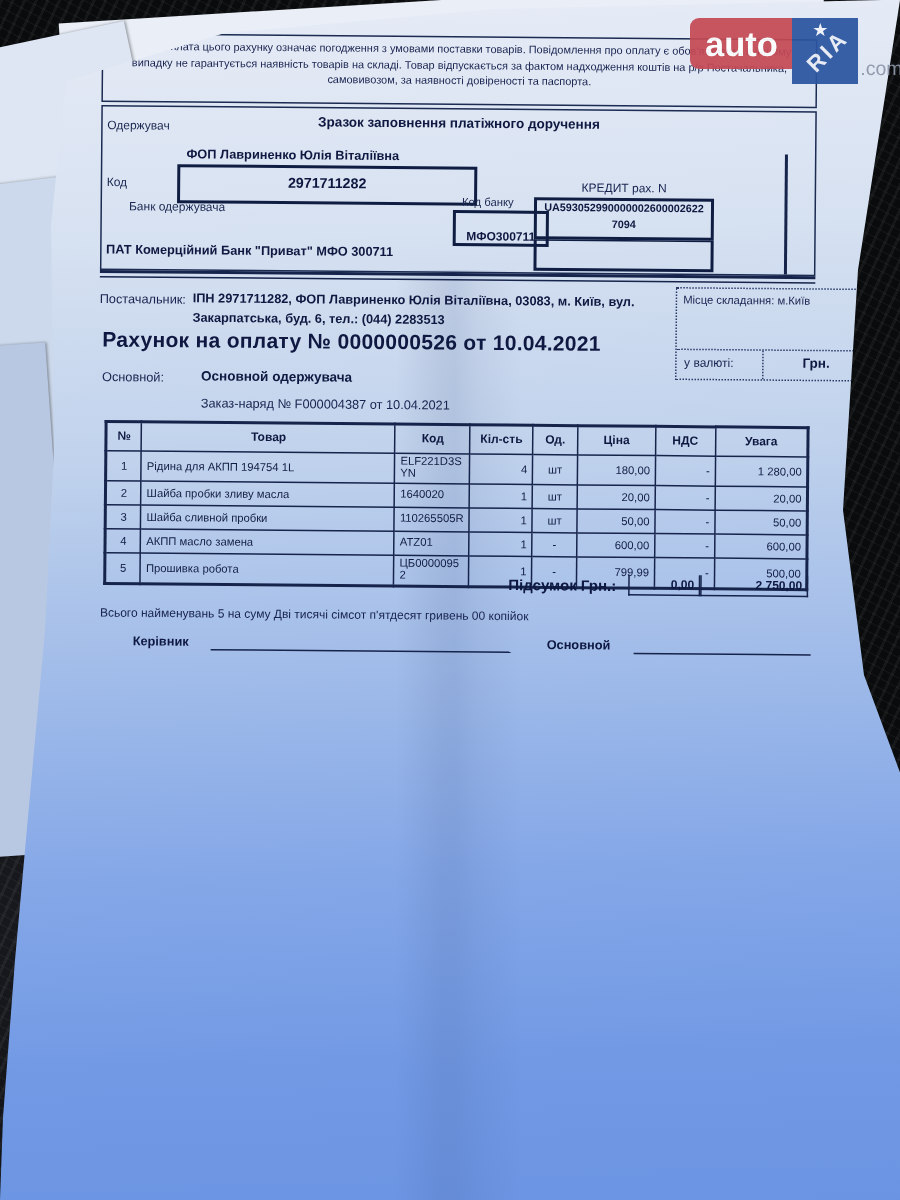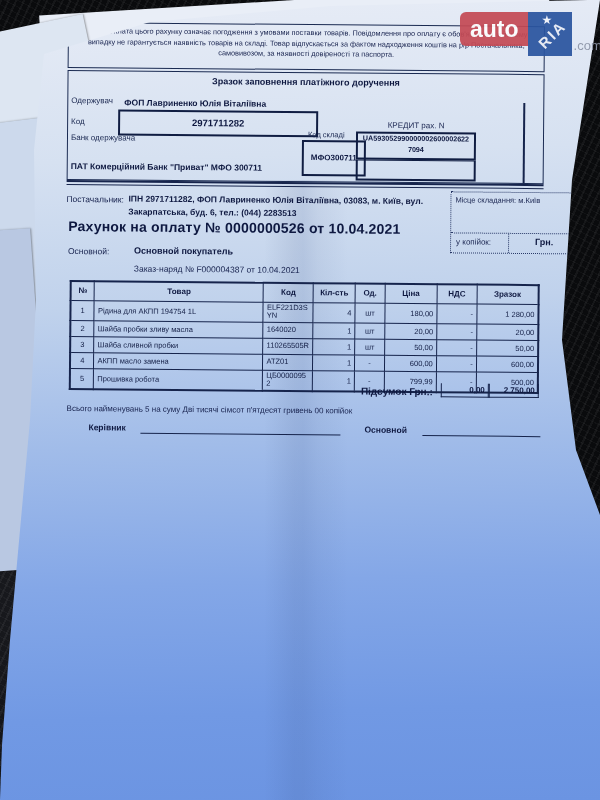--- a/index.html
+++ b/index.html
@@ -28,21 +28,21 @@
   .form{position:absolute;left:68px;top:22px;width:480px;transform:rotate(0.5deg);transform-origin:top left;color:#17224e;}
   .abs{position:absolute;}
   .bx{border:1.5px solid #1b2b52;box-sizing:border-box;}
   .bx2{border:2px solid #101d42;box-sizing:border-box;}
   .b{font-weight:bold;color:#0e1840;}
   .disclaimer{left:0;top:0;width:477px;height:46px;font-size:7.3px;line-height:1.45;text-align:center;padding:3px 9px;}
   .mainbox{left:0;top:48px;width:477px;height:110px;}
   .sample-title{left:0;top:4px;width:100%;text-align:center;font-size:9px;}
   .lbl{font-size:8px;color:#1a2750;}
   .codebox{left:50px;top:38px;width:200px;height:26px;text-align:center;line-height:22px;font-size:9.5px;}
-  .bankcodebox{left:234px;top:67px;width:64px;height:36px;text-align:center;line-height:32px;font-size:8px;}
+  .bankcodebox{left:234px;top:67px;width:64px;height:24px;text-align:center;line-height:32px;font-size:8px;}
   .creditlbl{left:288px;top:47px;width:120px;text-align:center;font-size:8px;}
   .ibanbox{left:288px;top:58px;width:120px;height:28px;text-align:center;font-size:7.2px;line-height:1.5;}
   .emptybox{left:288px;top:86px;width:120px;height:21px;border-top-width:1px;}
   .vline{left:455px;top:28px;width:0;height:80px;border-left:2px solid #16244c;}
   .dline{left:0;top:158px;width:477px;height:2px;border-top:2.5px solid #16244c;border-bottom:1px solid #16244c;}
   .supplier-lbl{left:0;top:172px;font-size:8.5px;}
   .supplier-val{left:62px;top:170px;width:322px;font-size:8.5px;line-height:1.5;}
   .placebox{left:384px;top:166px;width:130px;height:62px;border:1.2px dotted #2a3a68;box-sizing:border-box;font-size:7.5px;}
   .place-lbl{padding:3px 4px;}
   .curr-row{position:absolute;left:0;bottom:0;width:100%;height:20px;border-top:1.2px dotted #2a3a68;display:flex;box-sizing:border-box;}
@@ -59,21 +59,21 @@
   .tbl td{height:16px;}
   .c-num{text-align:center;}
   .c-name{text-align:left;}
   .c-code{word-break:break-all;line-height:1.15;}
   .c-qty,.c-price,.c-vat,.c-total{text-align:right;}
   .c-unit{text-align:center;}
   .total-row{left:4px;top:358px;width:470px;display:flex;justify-content:flex-end;align-items:stretch;}
   .t-label{padding:3px 8px 0 0;font-size:10px;}
   .t-vat,.t-sum{border:1.8px solid #16244c;border-top:none;text-align:right;padding:2px 3px;font-size:8px;box-sizing:border-box;}
   .t-vat{width:48px;}
-  .t-sum{width:50px;}
+  .t-sum{width:72px;}
   .total-words{left:2px;top:382px;font-size:8px;width:470px;}
   .sig-lbl{font-size:8.5px;}
   .sig-line{display:inline-block;border-bottom:1.2px solid #16244c;height:10px;vertical-align:bottom;}
   .sig-dir-lbl{left:24px;top:400px;text-align:center;}
   .sig-dir-line{left:76px;top:400px;width:200px;}
   .sig-acc-lbl{left:300px;top:400px;}
   .sig-acc-line{left:358px;top:400px;width:118px;}
   
   .logo{position:absolute;z-index:5;left:460px;top:12px;display:flex;opacity:.93;align-items:flex-start;}
   .logo-auto{background:#c44a55;color:#fff;font-weight:bold;font-size:23px;line-height:28px;padding:3px 9px 3px 10px;border-radius:6px 0 0 6px;height:28px;}
@@ -96,54 +96,54 @@
     <div class="crease"></div>
 
     <div class="form">
 
       <div class="abs bx disclaimer">
         <span>Увага! Оплата цього рахунку означає погодження з умовами поставки товарів. Повідомлення про оплату є обов'язковим, в іншому випадку не гарантується наявність товарів на складі. Товар відпускається за фактом надходження коштів на р/р Постачальника, самовивозом, за наявності довіреності та паспорта.</span>
       </div>
 
       <div class="abs bx mainbox">
         <div class="abs sample-title b">Зразок заповнення платіжного доручення</div>
-        <div class="abs lbl" style="left:3px;top:25px;">Одержувач</div>
+        <div class="abs lbl" style="left:3px;top:8px;">Одержувач</div>
         <div class="abs b" style="left:56px;top:26px;font-size:8.5px;">ФОП Лавриненко Юлія Віталіївна</div>
         <div class="abs lbl" style="left:3px;top:46px;">Код</div>
         <div class="abs bx2 codebox b">2971711282</div>
-        <div class="abs lbl" style="left:3px;top:62px;text-align:right;">Банк одержувача</div>
+        <div class="abs lbl" style="left:18px;top:62px;text-align:right;">Банк одержувача</div>
         <div class="abs b" style="left:3px;top:90px;font-size:8.5px;">ПАТ Комерційний Банк "Приват"  МФО 300711</div>
-        <div class="abs lbl" style="left:240px;top:57px;font-size:7.5px;">Код складі</div>
+        <div class="abs lbl" style="left:240px;top:57px;font-size:7.5px;">Код банку</div>
         <div class="abs bx2 bankcodebox b">МФО300711</div>
         <div class="abs creditlbl">КРЕДИТ рах. N</div>
         <div class="abs bx2 ibanbox b">
           <span style="display:block;">UA593052990000002600002622</span>
           <span style="display:block;">7094</span>
         </div>
         <div class="abs bx2 emptybox"></div>
         <div class="abs vline"></div>
       </div>
 
       <div class="abs dline"></div>
 
       <div class="abs supplier-lbl">Постачальник:</div>
       <div class="abs b supplier-val">ІПН 2971711282, ФОП Лавриненко Юлія Віталіївна, 03083, м. Київ, вул. Закарпатська, буд. 6, тел.: (044) 2283513</div>
 
       <div class="abs placebox">
         <div class="place-lbl">Місце складання: м.Київ</div>
         <div class="curr-row">
-          <div class="curr-lbl">у копійок:</div>
+          <div class="curr-lbl">у валюті:</div>
           <div class="curr-val b">Грн.</div>
         </div>
       </div>
 
       <div class="abs b invoice-title">Рахунок на оплату № 0000000526 от 10.04.2021</div>
 
       <div class="abs buyer-lbl">Основной:</div>
-      <div class="abs b buyer-val">Основной покупатель</div>
+      <div class="abs b buyer-val">Основной одержувача</div>
       <div class="abs order-ref">Заказ-наряд № F000004387 от 10.04.2021</div>
 
       <table class="abs tbl">
         <colgroup>
           <col style="width:24px">
             <col style="width:170px">
             <col style="width:50px">
             <col style="width:42px">
           <col style="width:30px">
             <col style="width:52px">
@@ -152,21 +152,21 @@
         </colgroup>
         <thead>
           <tr>
             <th>№</th>
             <th>Товар</th>
             <th>Код</th>
             <th>Кіл-сть</th>
             <th>Од.</th>
             <th>Ціна</th>
             <th>НДС</th>
-            <th>Зразок</th>
+            <th>Увага</th>
           </tr>
         </thead>
         <tbody>
           <tr>
             <td class="c-num">1</td>
             <td class="c-name">Рідина для АКПП 194754 1L</td>
             <td class="c-code">ELF221D3SYN</td>
             <td class="c-qty">4</td>
             <td class="c-unit">шт</td>
             <td class="c-price">180,00</td>

